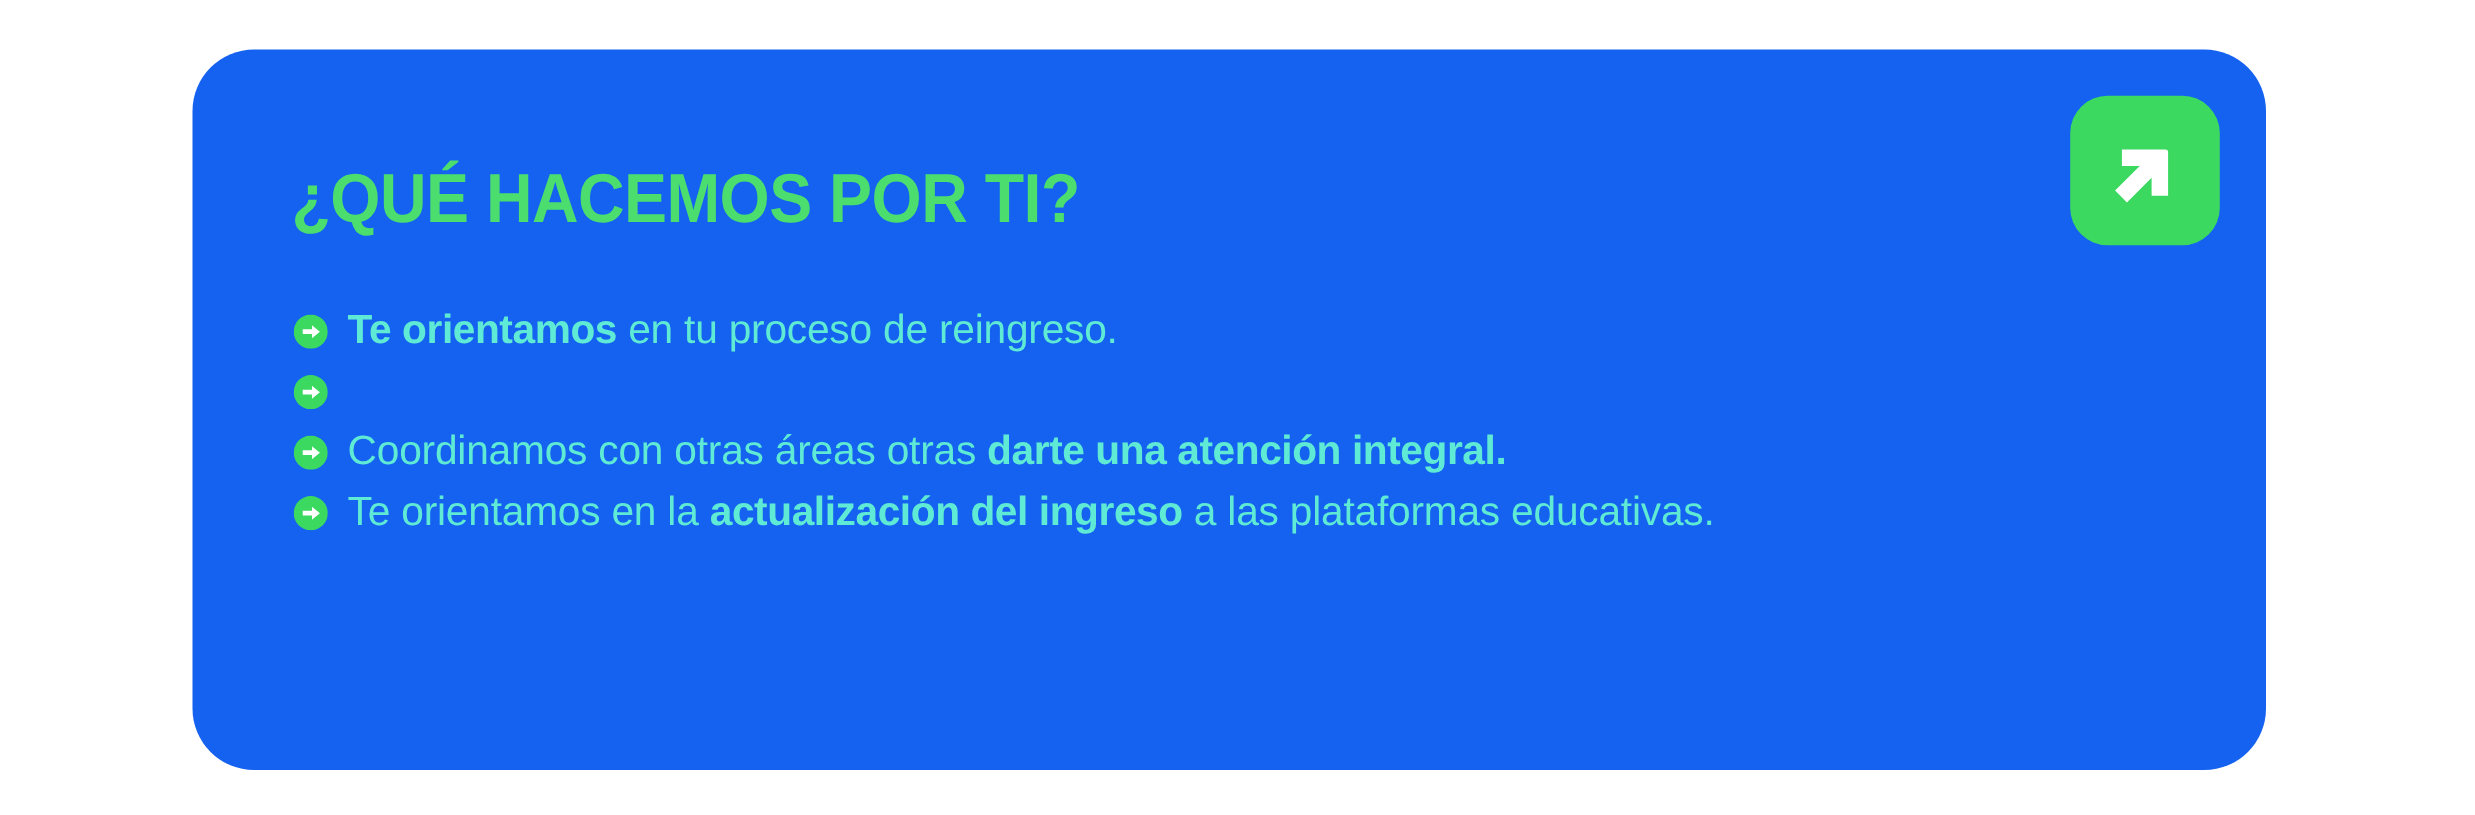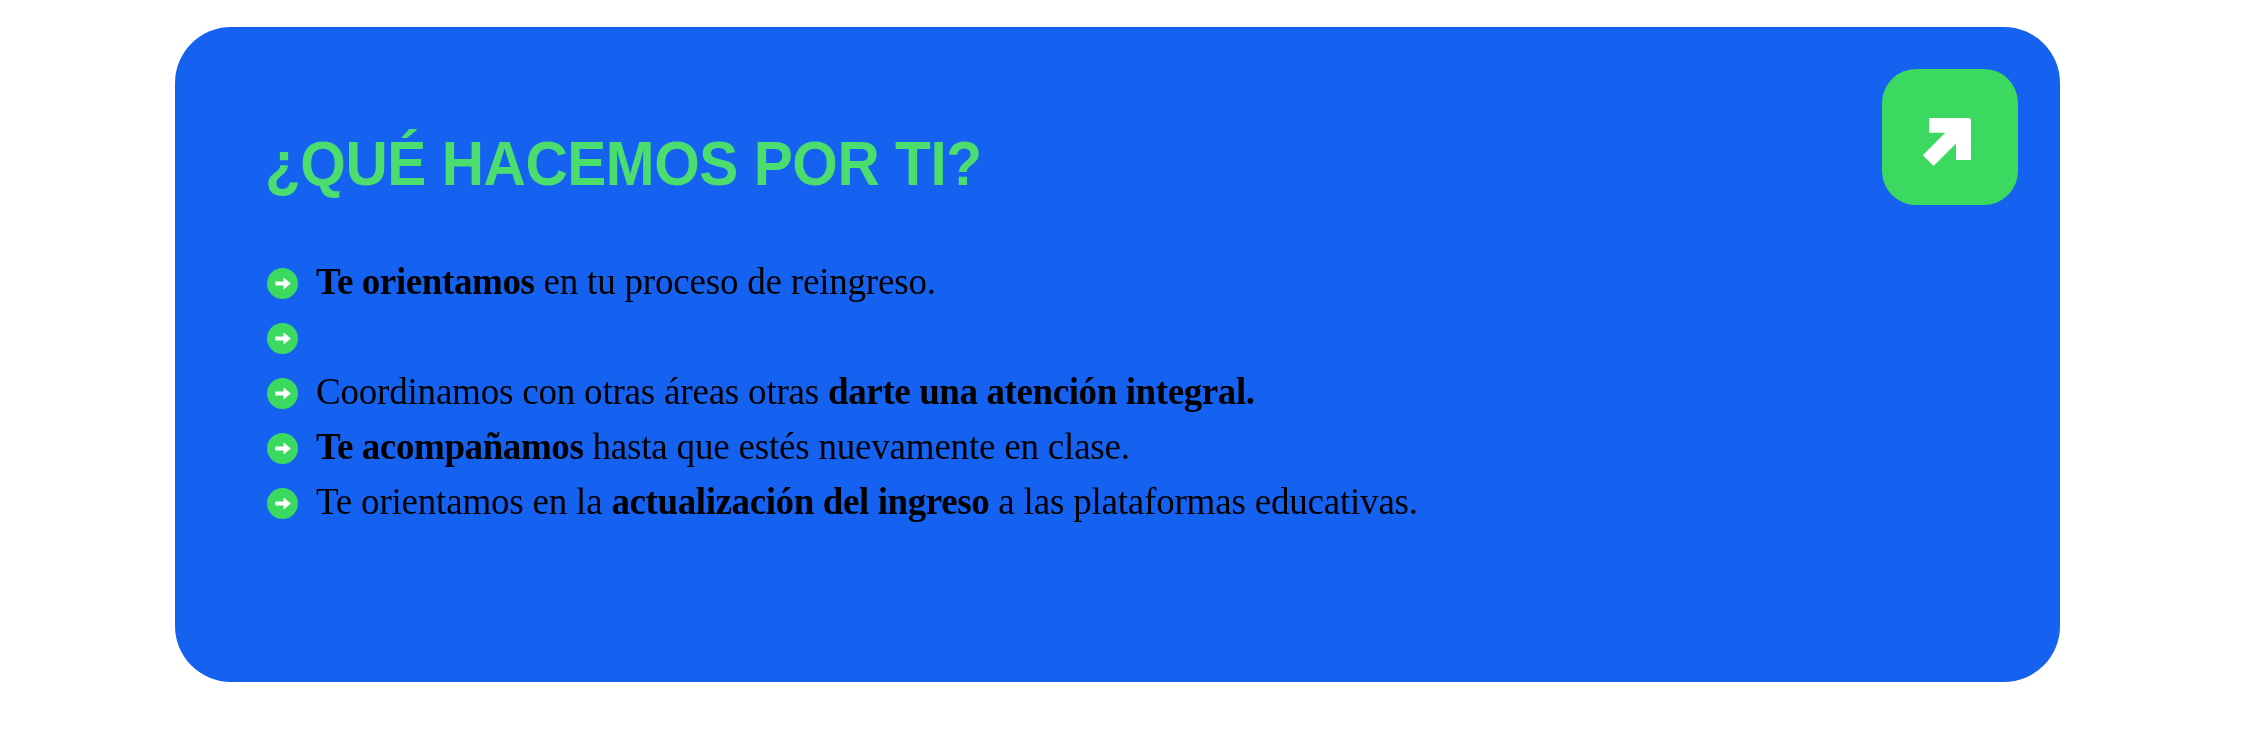--- a/index.html
+++ b/index.html
@@ -17,21 +17,21 @@
   .stage {
     position: relative;
     width: 2250px;
     height: 741px;
     background: #ffffff;
   }
 
   .card {
     position: absolute;
     left: 175px;
-    top: 27px;
+    top: 45px;
     width: 1885px;
     height: 655px;
     background: #1562F0;
     border-radius: 56px;
     box-sizing: border-box;
   }
 
   
   .badge {
     position: absolute;
@@ -82,27 +82,26 @@
     flex: 0 0 auto;
     width: 31px;
     height: 31px;
     margin-right: 18px;
     position: relative;
     top: 1px;
   }
   .bullet svg { display: block; }
 
   .line-text {
-    color: #000000;
+    color: #5eead4;
     font-size: 37px;
     line-height: 1.05;
     white-space: nowrap;
     letter-spacing: -0.2px;
     font-weight: normal;
-    font-family: Liberation Serif, serif;
   }
   .line-text b {
     font-weight: bold;
     letter-spacing: -0.4px;
   }
 </style>
 </head>
 <body>
 
 <div class="stage">
@@ -144,29 +143,20 @@
       <div class="item">
         <span class="bullet">
           <svg width="31" height="31" viewBox="0 0 31 31" aria-hidden="true">
             <circle cx="15.5" cy="15.5" r="15.5" fill="#3BD95F"></circle>
             <path d="M8.2 13.4 H16.6 V9.6 L23.8 15.5 L16.6 21.4 V17.6 H8.2 Z" fill="#FFFFFF"></path>
           </svg>
         </span>
         <span class="line-text"><span>Coordinamos con otras áreas otras </span><b>darte una atención integral.</b></span>
       </div>
 
-      <div class="item">
-        <span class="bullet">
-          <svg width="31" height="31" viewBox="0 0 31 31" aria-hidden="true">
-            <circle cx="15.5" cy="15.5" r="15.5" fill="#3BD95F"></circle>
-            <path d="M8.2 13.4 H16.6 V9.6 L23.8 15.5 L16.6 21.4 V17.6 H8.2 Z" fill="#FFFFFF"></path>
-          </svg>
-        </span>
-        <span class="line-text"><b>Te acompañamos</b><span> hasta que estés nuevamente en clase.</span></span>
-      </div>
 
       <div class="item">
         <span class="bullet">
           <svg width="31" height="31" viewBox="0 0 31 31" aria-hidden="true">
             <circle cx="15.5" cy="15.5" r="15.5" fill="#3BD95F"></circle>
             <path d="M8.2 13.4 H16.6 V9.6 L23.8 15.5 L16.6 21.4 V17.6 H8.2 Z" fill="#FFFFFF"></path>
           </svg>
         </span>
         <span class="line-text"><span>Te orientamos en la </span><b>actualización del ingreso</b><span> a las plataformas educativas.</span></span>
       </div>

